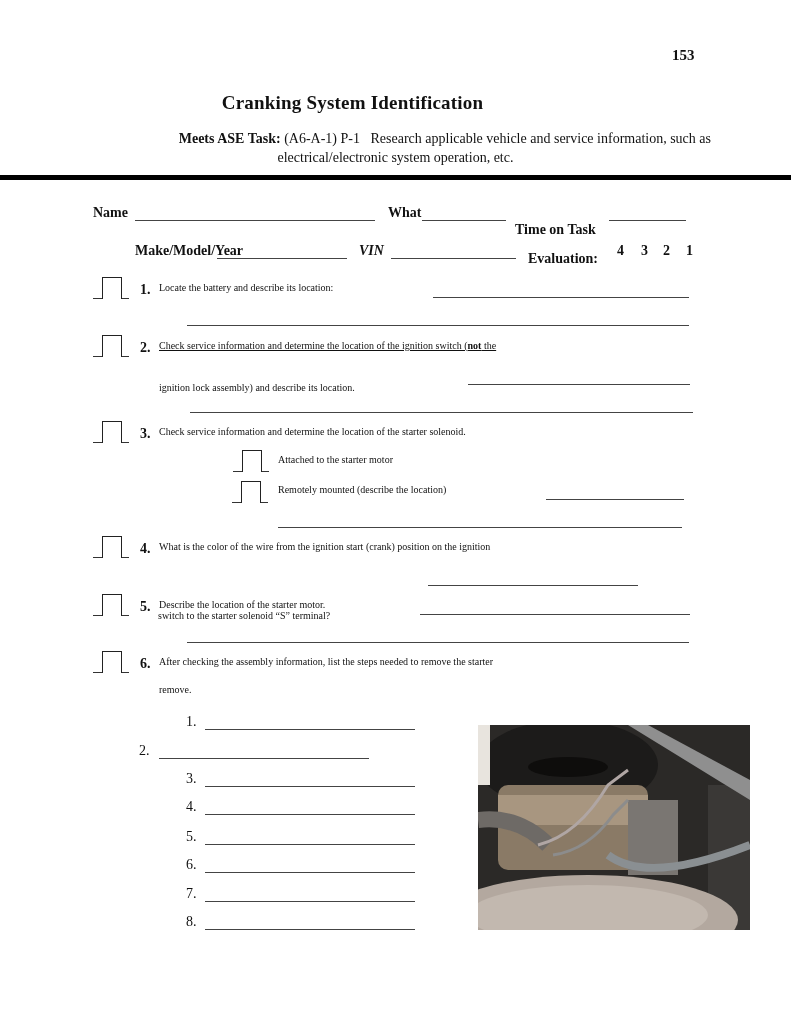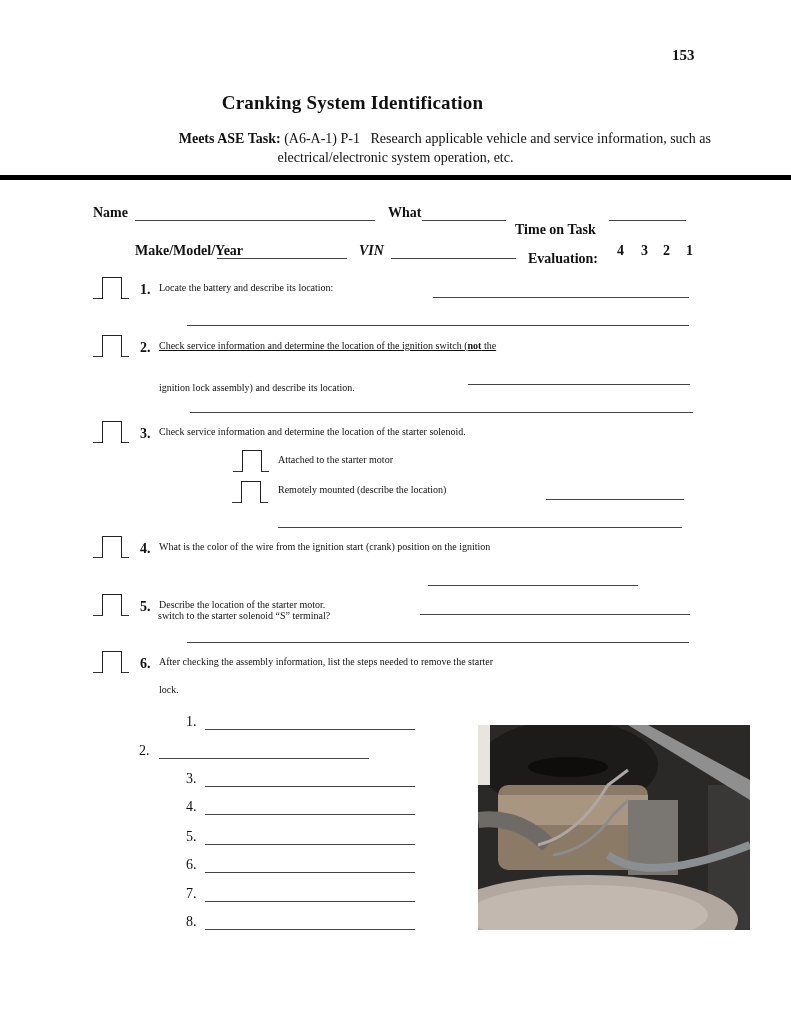--- a/index.html
+++ b/index.html
@@ -116,21 +116,21 @@
 <span class="abs q-text" style="left:159px;top:599px;">Describe the location of the starter motor.</span>
 <div class="abs uline" style="left:420px;top:614px;width:270px;"></div>
 <div class="abs uline" style="left:187px;top:642px;width:502px;"></div>
 
 <div class="abs chk-wrap" style="left:93px;top:649px;">
     <div class="chk-base"></div>
     <div class="chk-box"></div>
   </div>
 <span class="abs q-num" style="left:140px;top:656px;">6.</span>
 <span class="abs q-text" style="left:159px;top:656px;">After checking the assembly information, list the steps needed to remove the starter</span>
-<span class="abs q-text" style="left:159px;top:684px;">lock.</span>
+<span class="abs q-text" style="left:159px;top:684px;">remove.</span>
 
 <span class="abs step-num" style="left:186px;top:714px;">1.</span>
 <div class="abs uline" style="left:205px;top:729px;width:210px;"></div>
 <span class="abs step-num" style="left:139px;top:743px;">2.</span>
 <div class="abs uline" style="left:159px;top:758px;width:210px;"></div>
 <span class="abs step-num" style="left:186px;top:771px;">3.</span>
 <div class="abs uline" style="left:205px;top:786px;width:210px;"></div>
 <span class="abs step-num" style="left:186px;top:799px;">4.</span>
 <div class="abs uline" style="left:205px;top:814px;width:210px;"></div>
 <span class="abs step-num" style="left:186px;top:829px;">5.</span>

